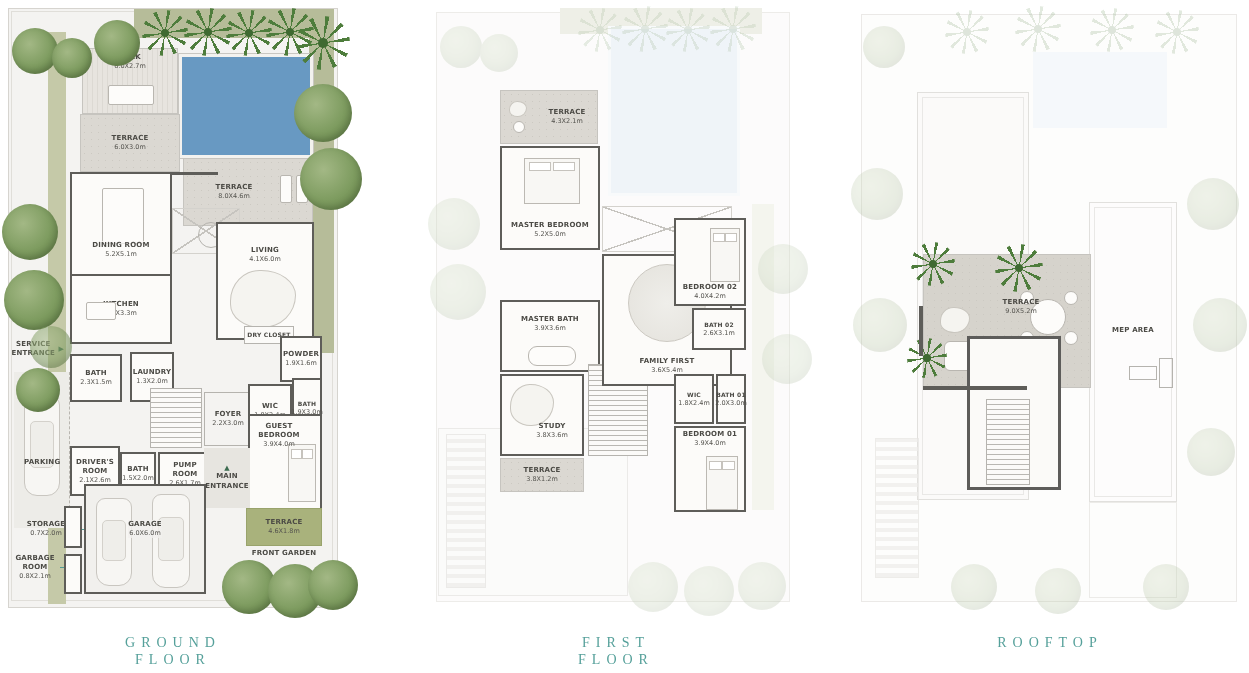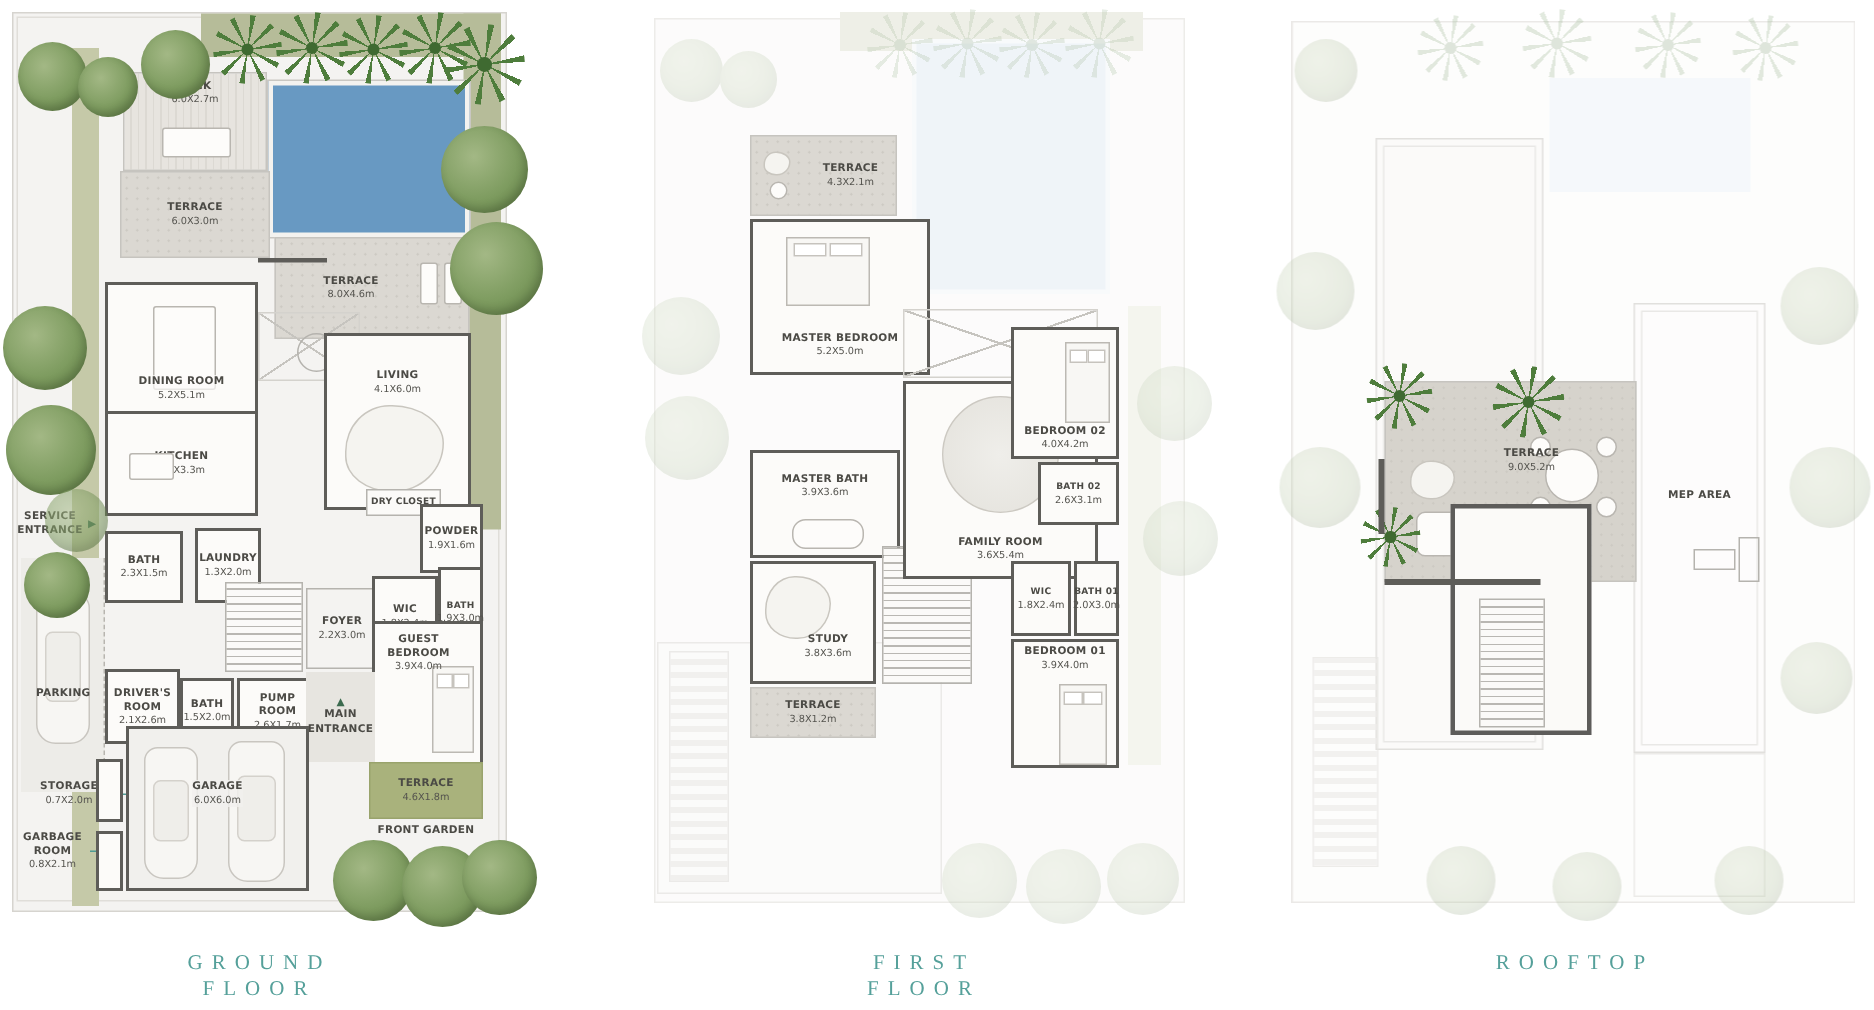--- a/index.html
+++ b/index.html
@@ -79,21 +79,21 @@
     </div>
 
     <div class="abs area tex" style="left:175px;top:150px;width:130px;height:68px;">
       <div class="lbl" style="transform:translateX(-14px);">
         <span>TERRACE</span><span class="dims">8.0X4.6m</span>
       </div>
       <div class="furn" style="left:96px;top:16px;width:12px;height:28px;"></div>
       <div class="furn" style="left:112px;top:16px;width:12px;height:28px;"></div>
     </div>
 
-    <div class="abs room" style="left:62px;top:164px;width:102px;height:90px;margin-top:16px;">
+    <div class="abs room" style="left:62px;top:164px;width:102px;height:104px;">
       <div class="furn" style="left:30px;top:14px;width:42px;height:56px;"></div>
       <div class="lbl" style="transform:translateY(26px);background:rgba(252,251,249,0.7);">
         <span>DINING ROOM</span><span class="dims">5.2X5.1m</span>
       </div>
     </div>
 
     <div class="abs wallseg" style="left:164px;top:164px;width:46px;height:3px;"></div>
     <div class="abs xvoid" style="left:164px;top:200px;width:68px;height:46px;"></div>
     <div class="abs thinbox" style="left:190px;top:214px;width:26px;height:26px;border-radius:50%;"></div>
 
@@ -282,21 +282,21 @@
     </div>
 
     <div class="abs room tex" style="left:68px;top:82px;width:98px;height:54px;">
       <div class="blob" style="left:8px;top:10px;width:18px;height:16px;"></div>
       <div class="furn round" style="left:12px;top:30px;width:12px;height:12px;"></div>
       <div class="lbl" style="transform:translateX(18px);">
         <span>TERRACE</span><span class="dims">4.3X2.1m</span>
       </div>
     </div>
 
-    <div class="abs room" style="left:68px;top:138px;width:120px;height:104px;">
+    <div class="abs room" style="left:68px;top:138px;width:100px;height:104px;">
       <div class="bed" style="left:22px;top:10px;width:56px;height:46px;">
         <div class="pil l"></div>
           <div class="pil r"></div>
       </div>
       <div class="lbl" style="transform:translateY(32px);">
         <span>MASTER BEDROOM</span><span class="dims">5.2X5.0m</span>
       </div>
     </div>
 
 
@@ -319,21 +319,21 @@
         <span>TERRACE</span><span class="dims">3.8X1.2m</span>
       </div>
     </div>
 
     <div class="abs stairs" style="left:156px;top:356px;width:60px;height:92px;"></div>
     <div class="abs xvoid" style="left:170px;top:198px;width:130px;height:46px;"></div>
 
     <div class="abs room" style="left:170px;top:246px;width:130px;height:132px;">
       <div class="rug" style="left:24px;top:8px;width:78px;height:78px;"></div>
       <div class="lbl" style="transform:translateY(46px);">
-        <span>FAMILY ROOM</span><span class="dims">3.6X5.4m</span>
+        <span>FAMILY FIRST</span><span class="dims">3.6X5.4m</span>
       </div>
     </div>
 
     <div class="abs room" style="left:242px;top:210px;width:72px;height:88px;">
       <div class="bed" style="left:34px;top:8px;width:30px;height:54px;">
         <div class="pil l"></div>
           <div class="pil r"></div>
       </div>
       <div class="lbl" style="transform:translateY(30px);">
         <span>BEDROOM 02</span><span class="dims">4.0X4.2m</span>

